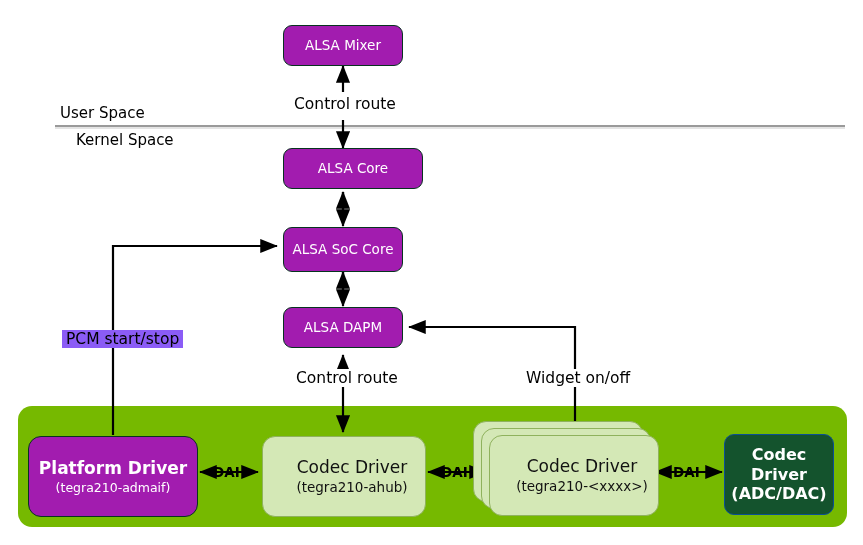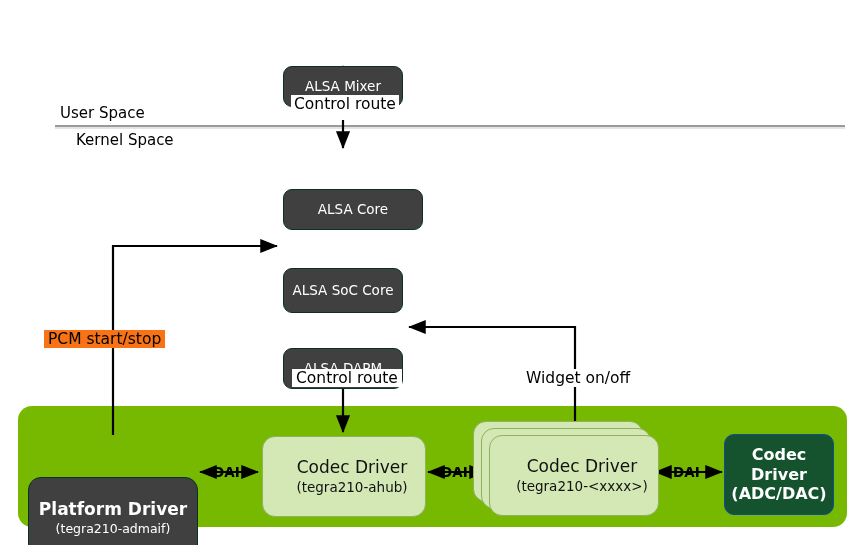--- a/index.html
+++ b/index.html
@@ -53,25 +53,24 @@
     box-sizing: border-box;
     display: flex;
     flex-direction: column;
     align-items: center;
     justify-content: center;
     text-align: center;
     border-radius: 9px;
     line-height: 1.22;
   }
   .box-dark {
-    background: #404040;
+    background: #a21caf;
     color: #ffffff;
     border: 1px solid #07331f;
     font-size: 13.5px;
-    margin-top: 41px;
   }
   .box-dark.big {
     font-size: 17px;
     font-weight: bold;
     border-radius: 13px;
   }
   .box-light {
     background: #d4e8b6;
     color: #111111;
     border: 1px solid #8fb25d;
@@ -197,21 +196,21 @@
     <span>(ADC/DAC)</span>
   </div>
 
   <div class="label space-lbl" style="left:60px; top:104px;">User Space</div>
   <div class="label space-lbl" style="left:76px; top:131px;">Kernel Space</div>
 
   <div class="label" style="left:291px; top:95px; background:#fff; padding:0 3px;">Control route</div>
 
   <div class="label" style="left:292px; top:369px; background:#fff; padding:0 4px;">Control route</div>
 
-  <div class="label" style="left:44px; top:330px; background:#f97316; padding:0 4px;">PCM start/stop</div>
+  <div class="label" style="left:62px; top:330px; background:#8b5cf6; padding:0 4px;">PCM start/stop</div>
 
   <div class="label" style="left:522px; top:369px; background:#fff; padding:0 4px;">Widget on/off</div>
 
   <div class="label dai" style="left:213px; top:464px;">DAI</div>
   <div class="label dai" style="left:441px; top:464px;">DAI</div>
   <div class="label dai" style="left:673px; top:464px;">DAI</div>
 
 </div>
 
 </body></html>

